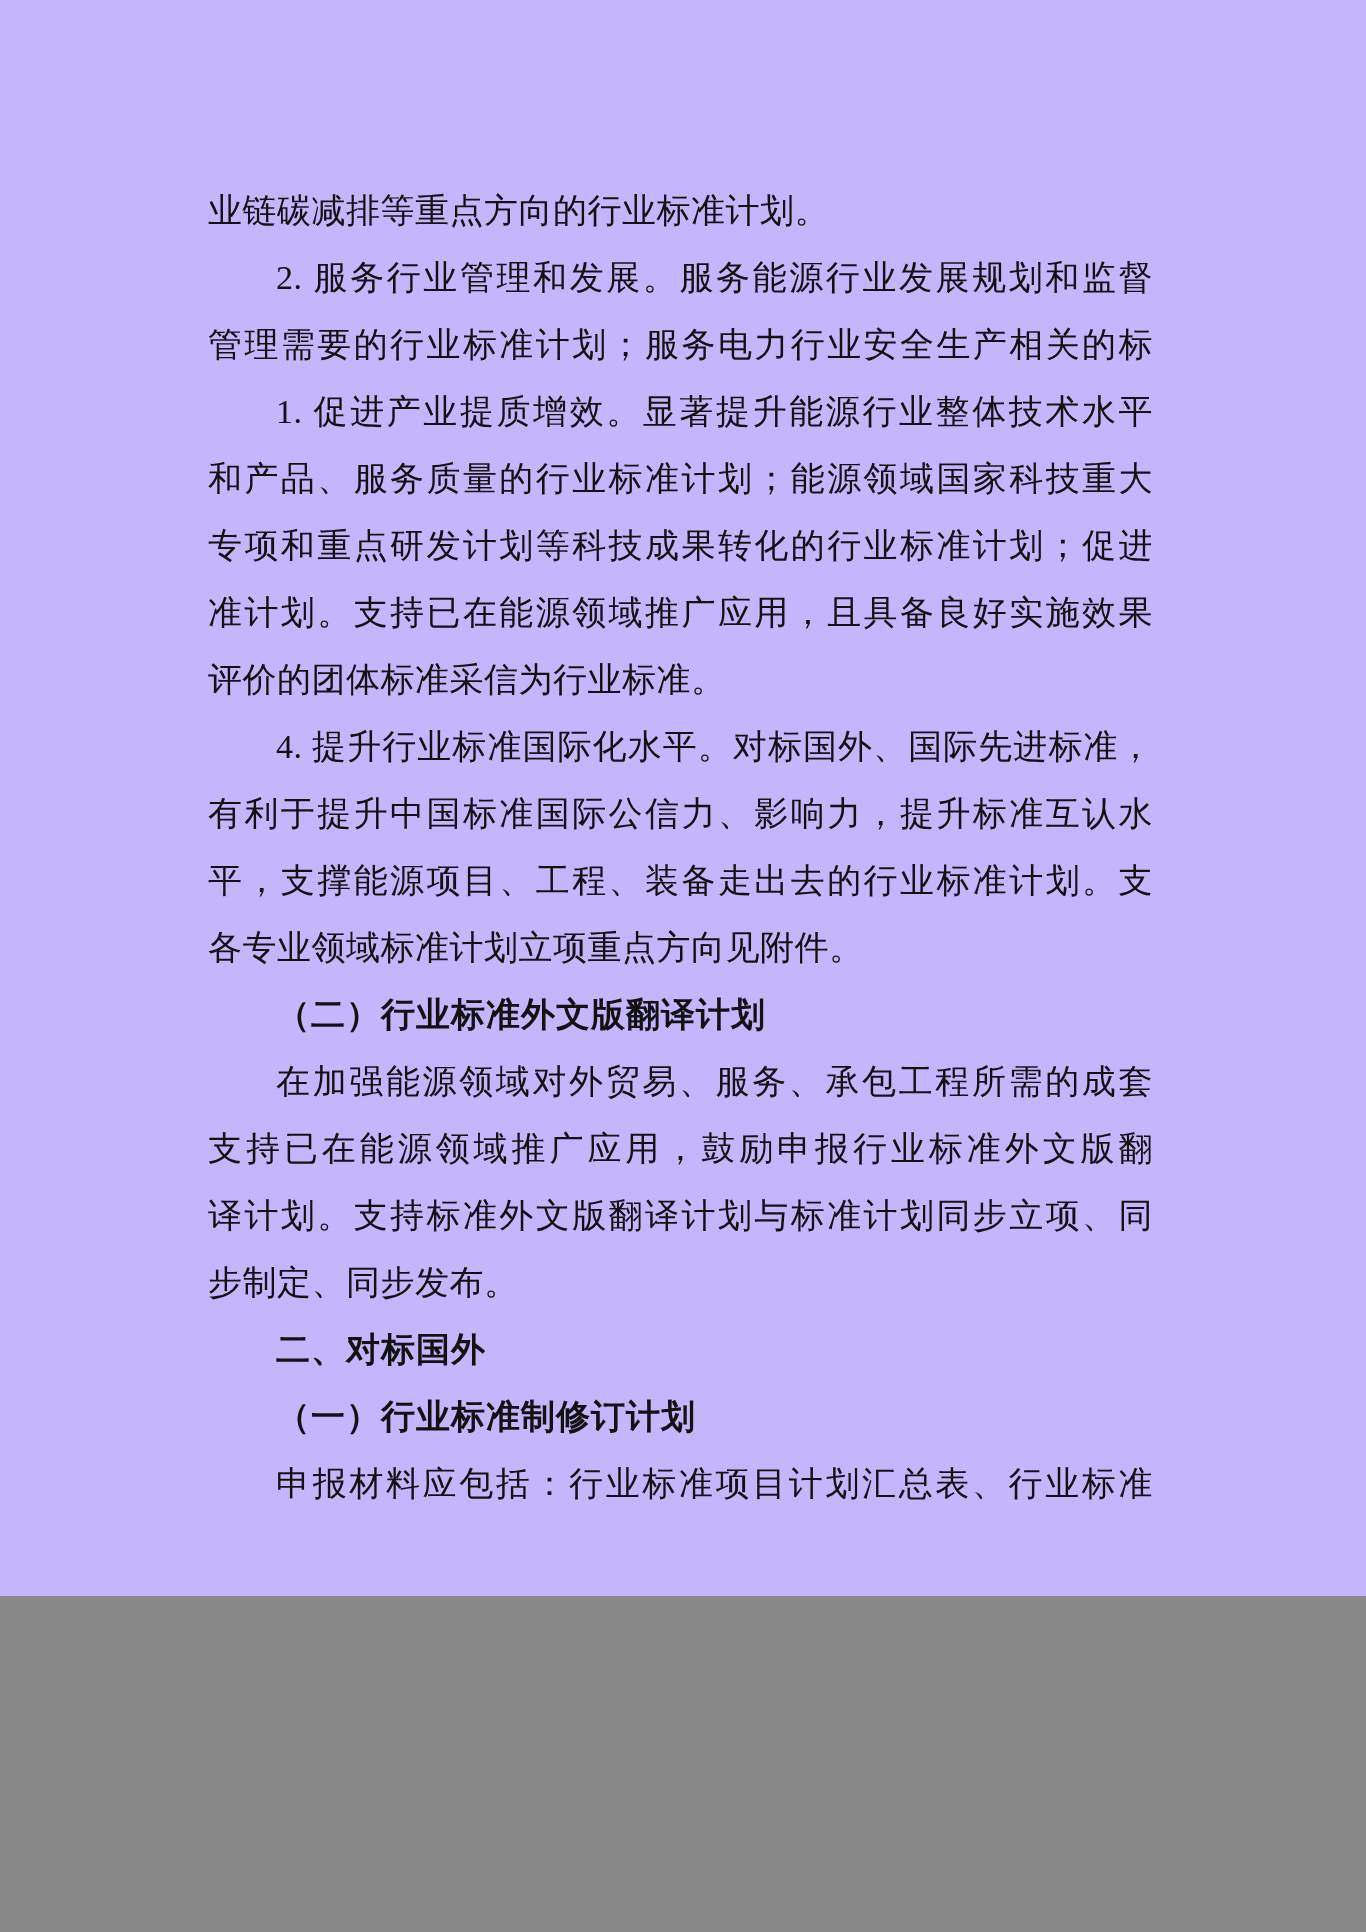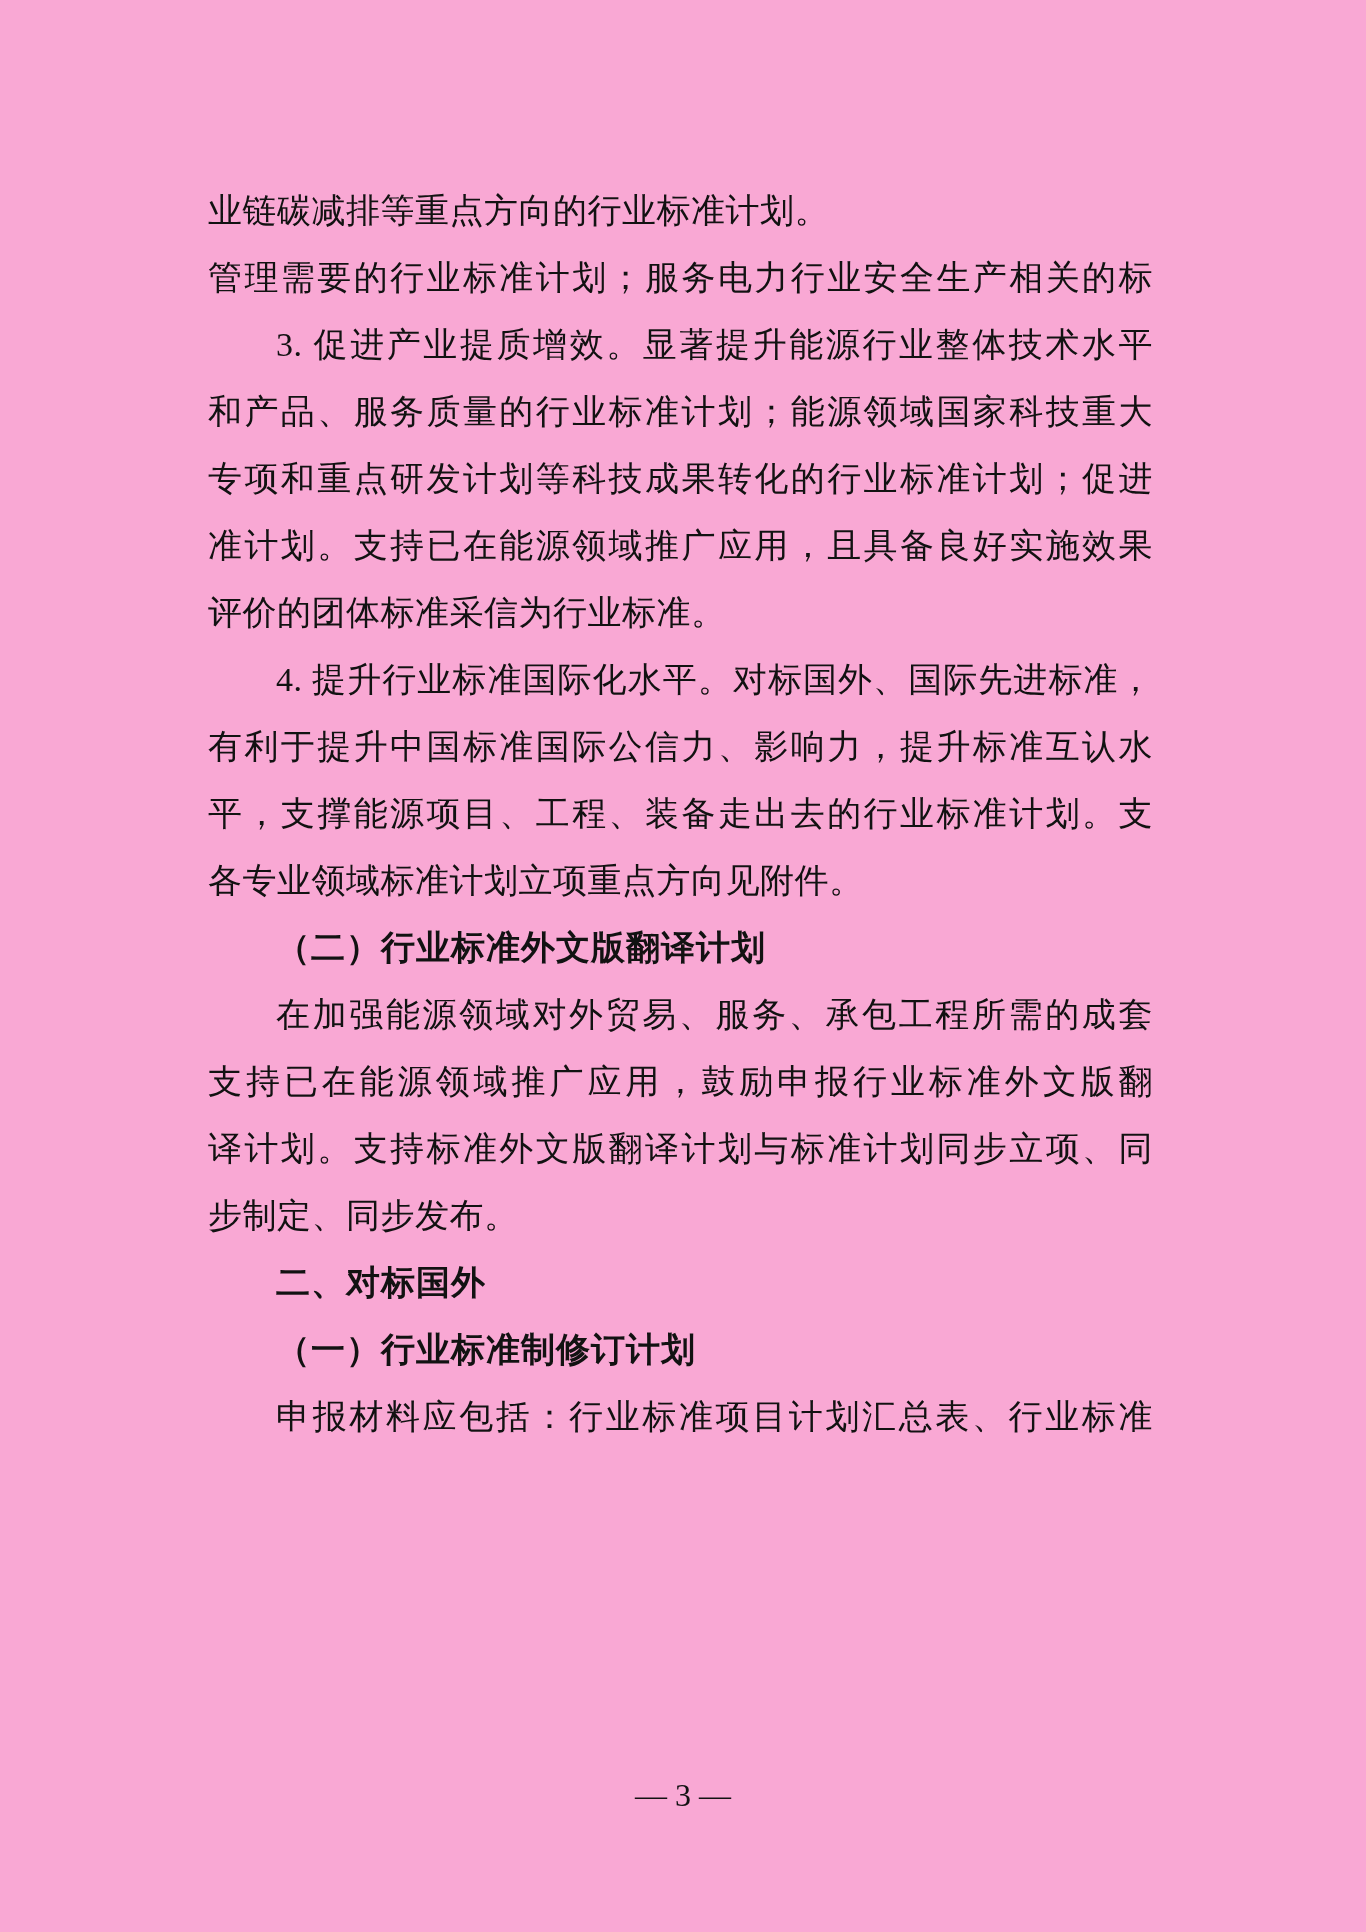--- a/index.html
+++ b/index.html
@@ -3,22 +3,22 @@
 <meta charset="utf-8">
 <style>
   html, body {
     margin: 0;
     padding: 0;
     background: #888;
   }
   .page {
     position: relative;
     width: 1366px;
-    height: 1932px;
-    background: #f9a8d4;
+    height: 1596px;
+    background: #c4b5fd;
     overflow: hidden;
     font-family: "Liberation Serif", "DejaVu Serif", serif;
     color: #121212;
   }
   .doc-body {
     position: absolute;
     left: 208px;
     top: 177px;
     width: 945px;
   }
@@ -55,22 +55,23 @@
     font-family: "Liberation Serif", "DejaVu Serif", serif;
     color: #121212;
   }
 </style>
 </head>
 <body>
 
 <div class="page">
   <div class="doc-body">
       <div class="line">业链碳减排等重点方向的行业标准计划。</div>
+      <div class="line indent fill">2. 服务行业管理和发展。服务能源行业发展规划和监督</div>
       <div class="line fill">管理需要的行业标准计划；服务电力行业安全生产相关的标</div>
-      <div class="line indent fill">3. 促进产业提质增效。显著提升能源行业整体技术水平</div>
+      <div class="line indent fill">1. 促进产业提质增效。显著提升能源行业整体技术水平</div>
       <div class="line fill">和产品、服务质量的行业标准计划；能源领域国家科技重大</div>
       <div class="line fill">专项和重点研发计划等科技成果转化的行业标准计划；促进</div>
       <div class="line fill">准计划。支持已在能源领域推广应用，且具备良好实施效果</div>
       <div class="line">评价的团体标准采信为行业标准。</div>
       <div class="line indent fill">4. 提升行业标准国际化水平。对标国外、国际先进标准，</div>
       <div class="line fill">有利于提升中国标准国际公信力、影响力，提升标准互认水</div>
       <div class="line fill">平，支撑能源项目、工程、装备走出去的行业标准计划。支</div>
       <div class="line">各专业领域标准计划立项重点方向见附件。</div>
       <div class="line indent bold">（二）行业标准外文版翻译计划</div>
       <div class="line indent fill">在加强能源领域对外贸易、服务、承包工程所需的成套</div>

